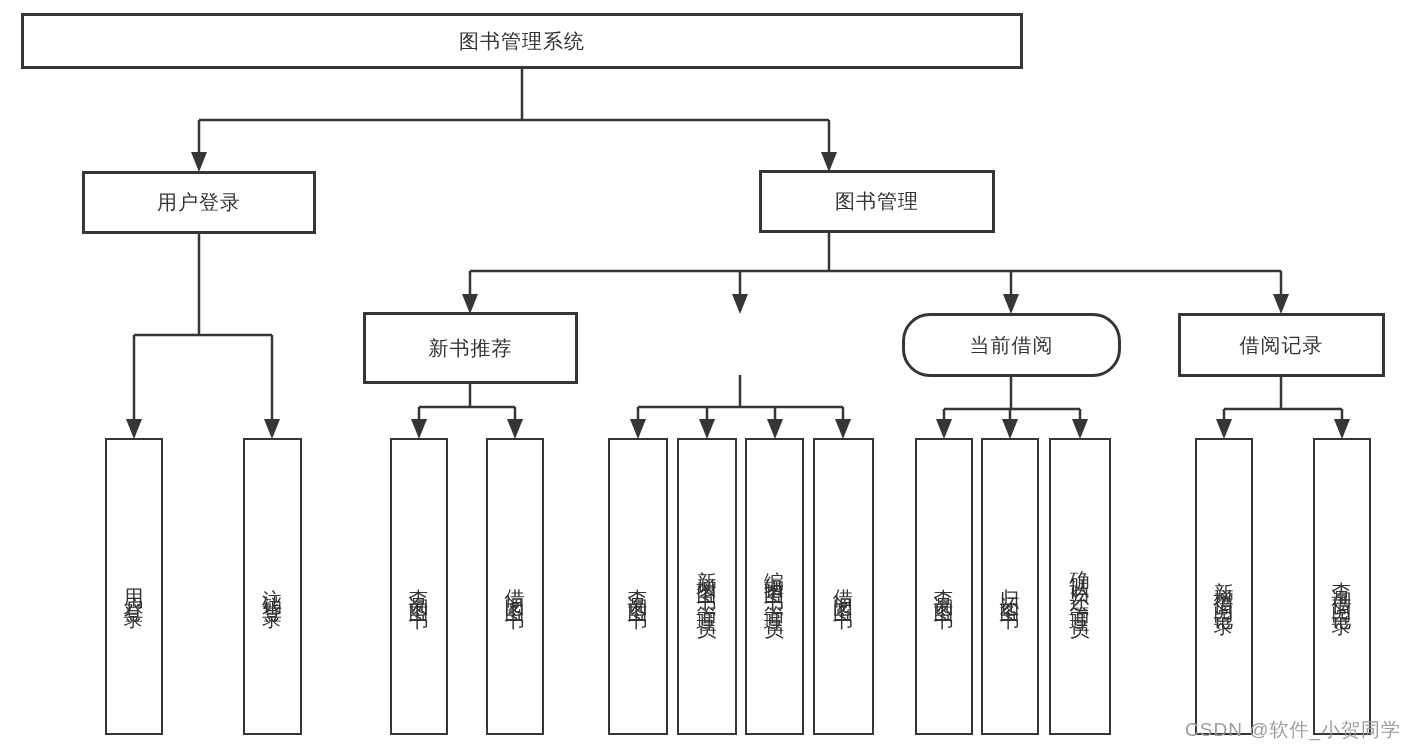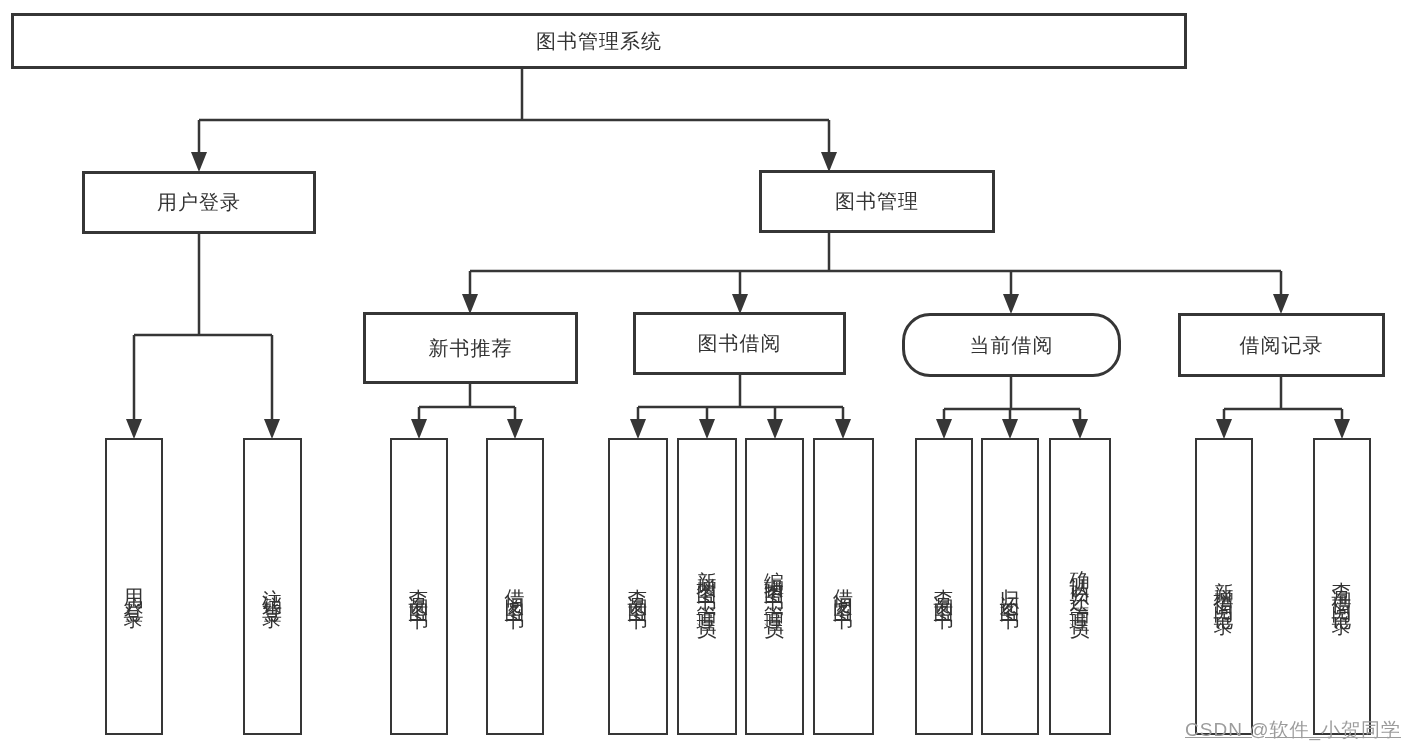--- a/index.html
+++ b/index.html
@@ -43,21 +43,20 @@
     line-height:1;
     max-height:285px;
   }
   .watermark{
     position:absolute;
     right:4px;bottom:4px;
     color:#9c9c9c;
     font-size:19px;
     letter-spacing:1px;
     z-index:3;
-    text-decoration:underline;
   }
 </style>
 </head>
 <body>
 
 <div class="canvas">
 
   <svg class="connectors" viewBox="0 0 1405 747" xmlns="http://www.w3.org/2000/svg">
     <path fill="none" stroke="#363636" stroke-width="2.5" d="
       M522,69 L522,120 M199,120 L829,120 M199,120 L199,154 M829,120 L829,154
@@ -83,36 +82,33 @@
       <polygon points="767,419 783,419 775,439"></polygon>
       <polygon points="835,419 851,419 843,439"></polygon>
       <polygon points="936,419 952,419 944,439"></polygon>
       <polygon points="1002,419 1018,419 1010,439"></polygon>
       <polygon points="1072,419 1088,419 1080,439"></polygon>
       <polygon points="1216,419 1232,419 1224,439"></polygon>
       <polygon points="1334,419 1350,419 1342,439"></polygon>
     </g>
   </svg>
 
-  <div class="node" style="left:11px;top:13px;width:1176px;height:56px;">
+  <div class="node" style="left:21px;top:13px;width:1002px;height:56px;">
     <span>图书管理系统</span>
   </div>
 
   <div class="node" style="left:82px;top:171px;width:234px;height:63px;">
     <span>用户登录</span>
   </div>
   <div class="node" style="left:711px;top:170px;width:236px;height:63px;margin-left:48px;">
     <span>图书管理</span>
   </div>
 
   <div class="node" style="left:363px;top:312px;width:215px;height:72px;">
     <span>新书推荐</span>
-  </div>
-  <div class="node" style="left:633px;top:312px;width:213px;height:63px;">
-    <span>图书借阅</span>
   </div>
   <div class="node" style="left:902px;top:313px;width:219px;height:64px;border-radius:28px;">
     <span>当前借阅</span>
   </div>
   <div class="node" style="left:1178px;top:313px;width:207px;height:64px;">
     <span>借阅记录</span>
   </div>
 
   <div class="leaf" style="left:105px;width:58px;">
     <span class="vtext">用户登录</span>

